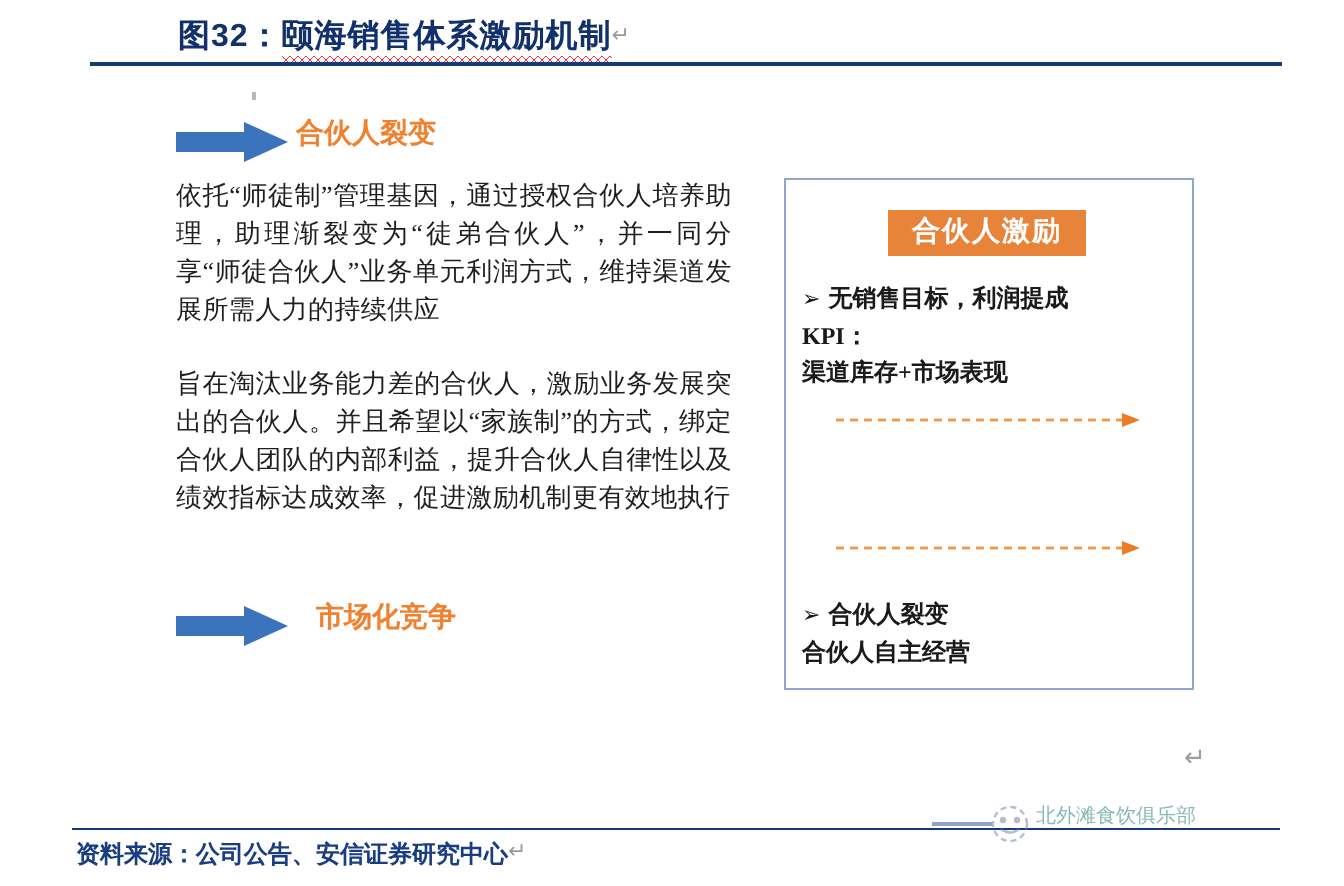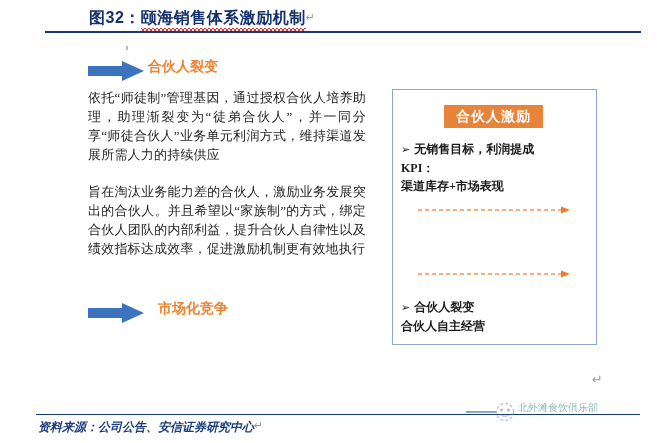--- a/index.html
+++ b/index.html
@@ -163,21 +163,20 @@
     top: 414px;
     width: 604px;
     height: 1px;
     background: #143a7a;
   }
   #source-text {
     position: absolute;
     left: 38px;
     top: 419px;
     font-family: "Liberation Serif", "DejaVu Serif", serif;
-    font-style: italic;
     font-weight: bold;
     font-size: 12px;
     color: #1a3d80;
     white-space: nowrap;
   }
 
   
   #watermark {
     position: absolute;
     left: 466px;

